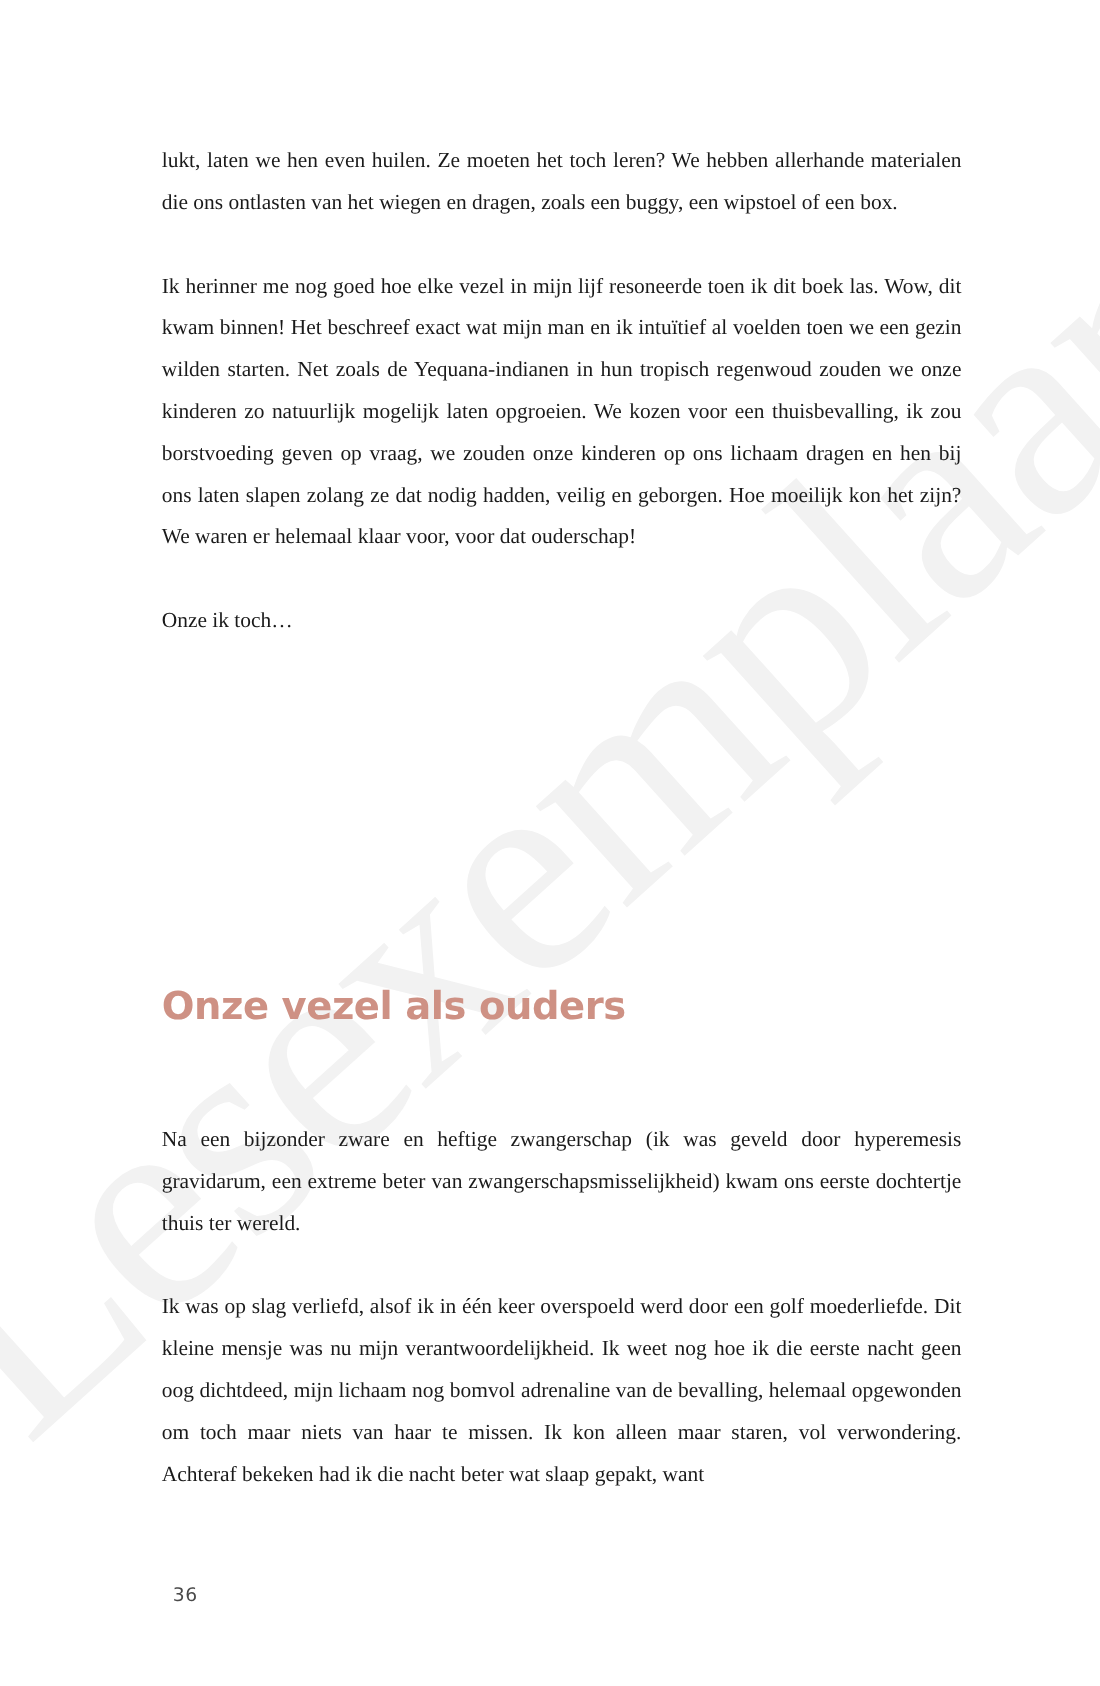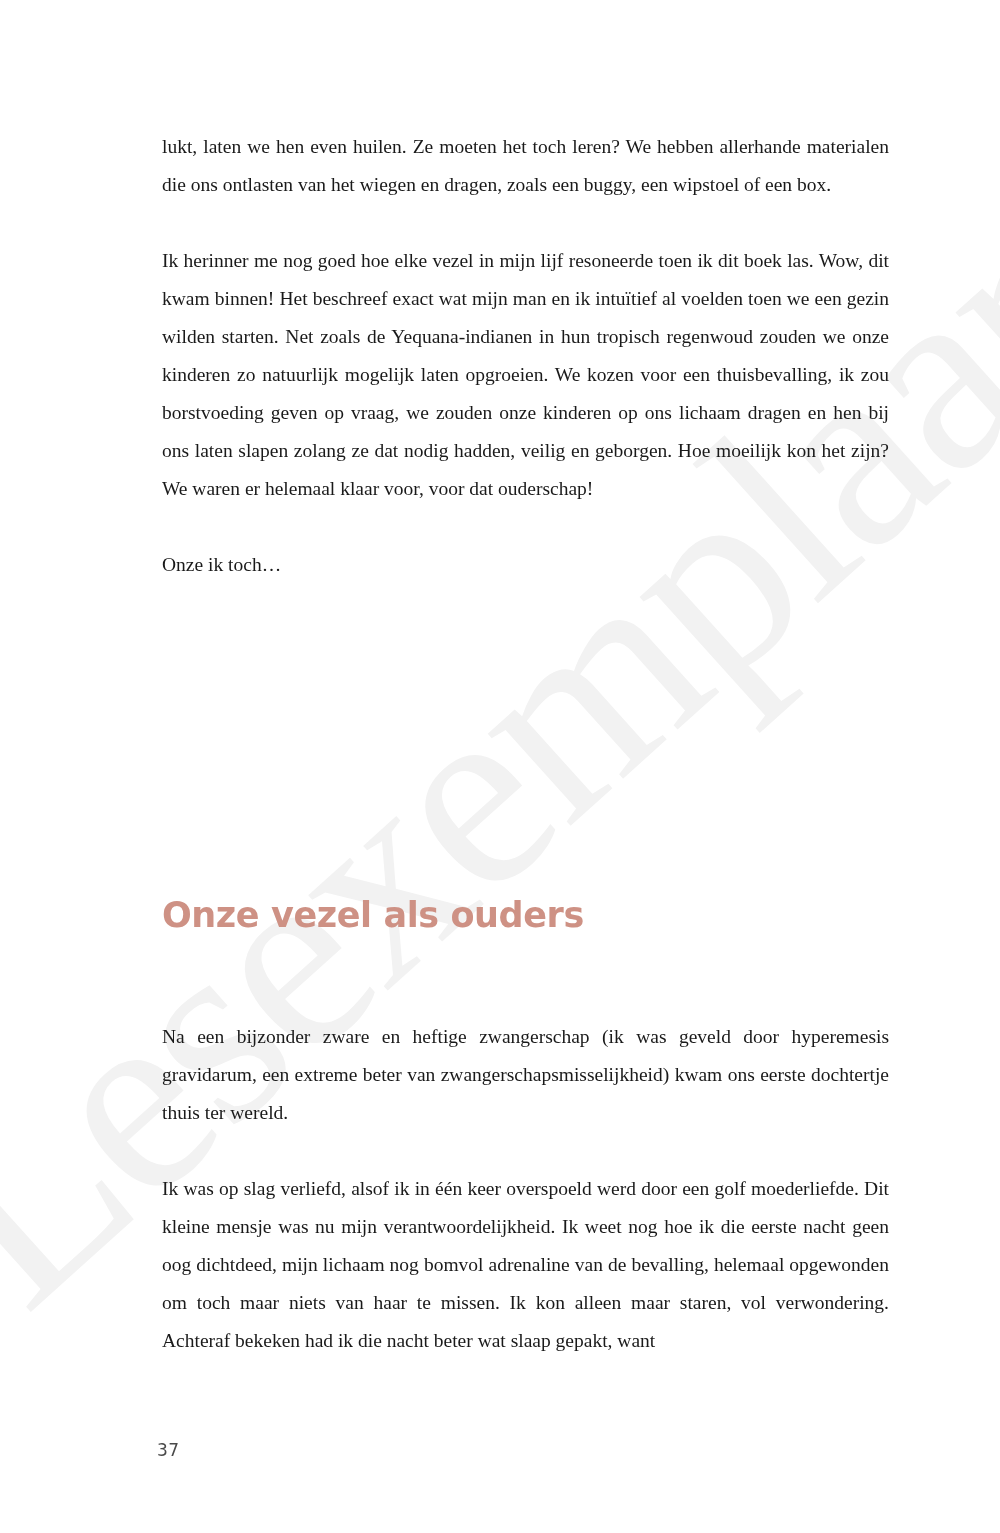--- a/index.html
+++ b/index.html
@@ -37,21 +37,21 @@
     white-space: nowrap;
     color: #f2f2f2;
     font-weight: 400;
     letter-spacing: -6px;
     user-select: none;
   }
 
   
   .content {
     position: absolute;
-    left: 162px;
+    left: 147px;
     top: 0;
     width: 727px;
     z-index: 2;
   }
 
   p.body-par {
     font-family: "Liberation Serif", "DejaVu Serif", serif;
     font-size: 19.5px;
     line-height: 38px;
     color: #1a1a1a;
@@ -108,15 +108,15 @@
   <div class="content" style="top:898px;">
     <h2 class="section-heading">Onze vezel als ouders</h2>
   </div>
 
   <div class="content" style="top:1018px;">
     <p class="body-par">Na een bijzonder zware en heftige zwangerschap (ik was geveld door hyperemesis gravidarum, een extreme beter van zwangerschapsmisselijkheid) kwam ons eerste dochtertje thuis ter wereld.</p>
 
     <p class="body-par" style="margin-bottom:0;">Ik was op slag verliefd, alsof ik in één keer overspoeld werd door een golf moederliefde. Dit kleine mensje was nu mijn verantwoordelijkheid. Ik weet nog hoe ik die eerste nacht geen oog dichtdeed, mijn lichaam nog bomvol adrenaline van de bevalling, helemaal opgewonden om toch maar niets van haar te missen. Ik kon alleen maar staren, vol verwondering. Achteraf bekeken had ik die nacht beter wat slaap gepakt, want</p>
   </div>
 
-  <div class="page-number">37</div>
+  <div class="page-number">36</div>
 
 </div>
 
 </body></html>

